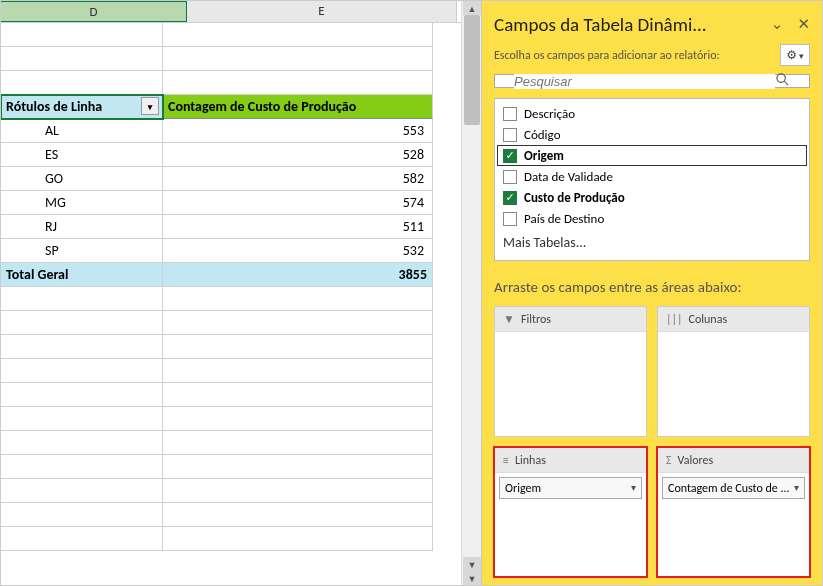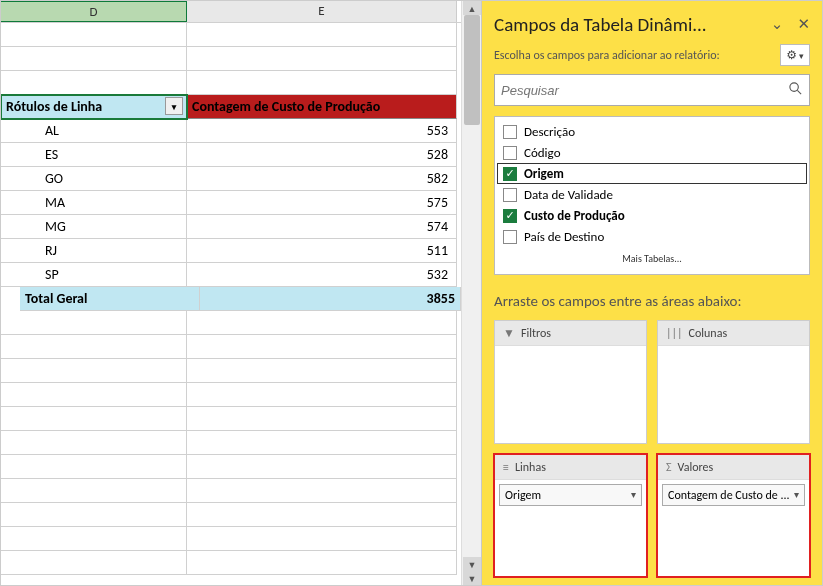--- a/index.html
+++ b/index.html
@@ -8,63 +8,63 @@
 .sheet-area { width: 460px; display: flex; flex-direction: column; }
 .col-headers { display: flex; border-bottom: 1px solid #d0d0d0; }
 .col-header { background: #e8e8e8; color: #333; text-align: center; padding: 2px 0; border-right: 1px solid #ccc; font-size: 13px; }
 .col-header.selected { background: #b8d9b0; border: 1px solid #0e7a3a; border-left: none; }
 .col-d { width: 186px; }
 .col-e { width: 270px; }
 
 .grid { flex: 1; }
 .row { display: flex; height: 24px; }
 .cell { border-right: 1px solid #d0d0d0; border-bottom: 1px solid #d0d0d0; padding: 3px 5px; overflow: hidden; white-space: nowrap; font-size: 14px; }
-.cell.d { width: 186px; }
+.cell.d { width: 162px; }
 .cell.e { width: 270px; text-align: right; }
 .empty-row .cell { height: 24px; }
 
-.pivot-header { background: #b91c1c; font-weight: bold; border-bottom: 1px solid #888; }
+.pivot-header { background: #84cc16; font-weight: bold; border-bottom: 1px solid #888; }
 .pivot-header.selected { outline: 2px solid #1a7a3a; outline-offset: -1px; background: #c0e7f2; position: relative; }
 .filter-btn { position: absolute; right: 3px; top: 2px; width: 18px; height: 18px; border: 1px solid #999; background: #f0f0f0; display: flex; align-items: center; justify-content: center; font-size: 9px; }
 .pivot-d { text-align: left; }
 .pivot-e { text-align: left; }
 .pivot-row .cell.d { text-align: left; padding-left: 44px; }
 .pivot-row .cell.e { padding-right: 8px; }
 
 .total-row .cell { background: #c0e7f2; font-weight: bold; }
-.total-row .cell.d { text-align: left; margin-left: 19px; }
+.total-row .cell.d { text-align: left; }
 
 .scrollbar-v { width: 20px; background: #f0f0f0; border-left: 1px solid #ddd; position: relative; }
 .scroll-thumb { width: 16px; margin: 2px auto; background: #c0c0c0; height: 110px; border-radius: 2px; position: absolute; top: 12px; left: 2px; }
 .scroll-arrow { width: 18px; height: 14px; background: #d8d8d8; position: absolute; left: 1px; display: flex; align-items: center; justify-content: center; font-size: 9px; color: #555; }
 .scroll-arrow.up { top: 0; }
 .scroll-arrow.down { bottom: 14px; }
 .scroll-arrow.bottom2 { bottom: 0; }
 
 .pane { flex: 1; background: #fde047; border-left: 1px solid #c8c8c8; padding: 12px 12px 8px 12px; display: flex; flex-direction: column; }
 .pane-header { display: flex; align-items: center; justify-content: space-between; margin-bottom: 8px; }
 .pane-title { font-size: 19px; color: #222; font-weight: 400; }
 .pane-icons { display: flex; gap: 14px; align-items: center; }
 .pane-icon { color: #555; font-size: 15px; cursor: pointer; line-height: 1; }
 
 .subhead { display: flex; align-items: center; justify-content: space-between; margin-bottom: 8px; }
 .subhead-text { font-size: 12px; color: #555; }
 .gear-btn { width: 30px; height: 22px; border: 1px solid #bbb; background: #fff; display: flex; align-items: center; justify-content: center; gap: 2px; font-size: 12px; color: #444; }
 
-.search-box { display: flex; border: 1px solid #aaa; background: #fff; height: 32px; align-items: center; padding: 0 6px; margin-bottom: 10px; }
+.search-box { display: flex; border: 1px solid #aaa; background: #fff; height: 14px; align-items: center; padding: 0 19px; margin-bottom: 10px; }
 .search-box input { flex: 1; border: none; outline: none; font-size: 13px; color: #888; font-style: italic; }
 .search-ic { color: #555; font-size: 14px; }
 
 .fields-box { border: 1px solid #bbb; background: #fff; padding: 4px 2px; margin-bottom: 17px; display: flex; flex-direction: column; }
 .field-item { display: flex; align-items: center; padding: 3px 6px; gap: 7px; font-size: 13px; cursor: pointer; position: relative; }
 .field-item.sel { outline: 1px solid #333; outline-offset: -1px; }
 .chk { width: 14px; height: 14px; border: 1px solid #888; background: #fff; display: flex; align-items: center; justify-content: center; font-size: 11px; color: #fff; }
 .chk.on { background: #1b7c3e; border-color: #1b7c3e; }
 .fld-label.bold { font-weight: bold; }
-.more-tables { padding: 5px 6px; font-size: 10px; color: #333; text-align: center; }
+.more-tables { padding: 5px 6px; font-size: 14px; color: #333; }
 
 .drag-hint { font-size: 15px; color: #555; margin-bottom: 10px; }
 
 .areas { display: grid; grid-template-columns: 1fr 1fr; grid-template-rows: auto auto; gap: 10px 10px; flex: 1; }
 .area-box { border: 1px solid #ccc; background: #fff; display: flex; flex-direction: column; min-height: 80px; }
 .area-head { background: #e8e8e8; padding: 5px 8px; font-size: 12px; color: #444; display: flex; align-items: center; gap: 6px; border-bottom: 1px solid #ddd; }
 .area-head-ic { font-size: 12px; color: #777; }
 .area-body { flex: 1; padding: 4px; }
 .pill { border: 1px solid #aaa; background: #f8f8f8; padding: 3px 5px; font-size: 12px; display: flex; align-items: center; justify-content: space-between; cursor: pointer; }
 .pill-caret { font-size: 10px; color: #555; }
@@ -103,24 +103,20 @@
         <div class="cell d">AL</div>
         <div class="cell e">553</div>
       </div>
     <div class="row pivot-row">
         <div class="cell d">ES</div>
         <div class="cell e">528</div>
       </div>
     <div class="row pivot-row">
         <div class="cell d">GO</div>
         <div class="cell e">582</div>
-      </div>
-    <div class="row pivot-row">
-        <div class="cell d">MA</div>
-        <div class="cell e">575</div>
       </div>
     <div class="row pivot-row">
         <div class="cell d">MG</div>
         <div class="cell e">574</div>
       </div>
     <div class="row pivot-row">
         <div class="cell d">RJ</div>
         <div class="cell e">511</div>
       </div>
     <div class="row pivot-row">

